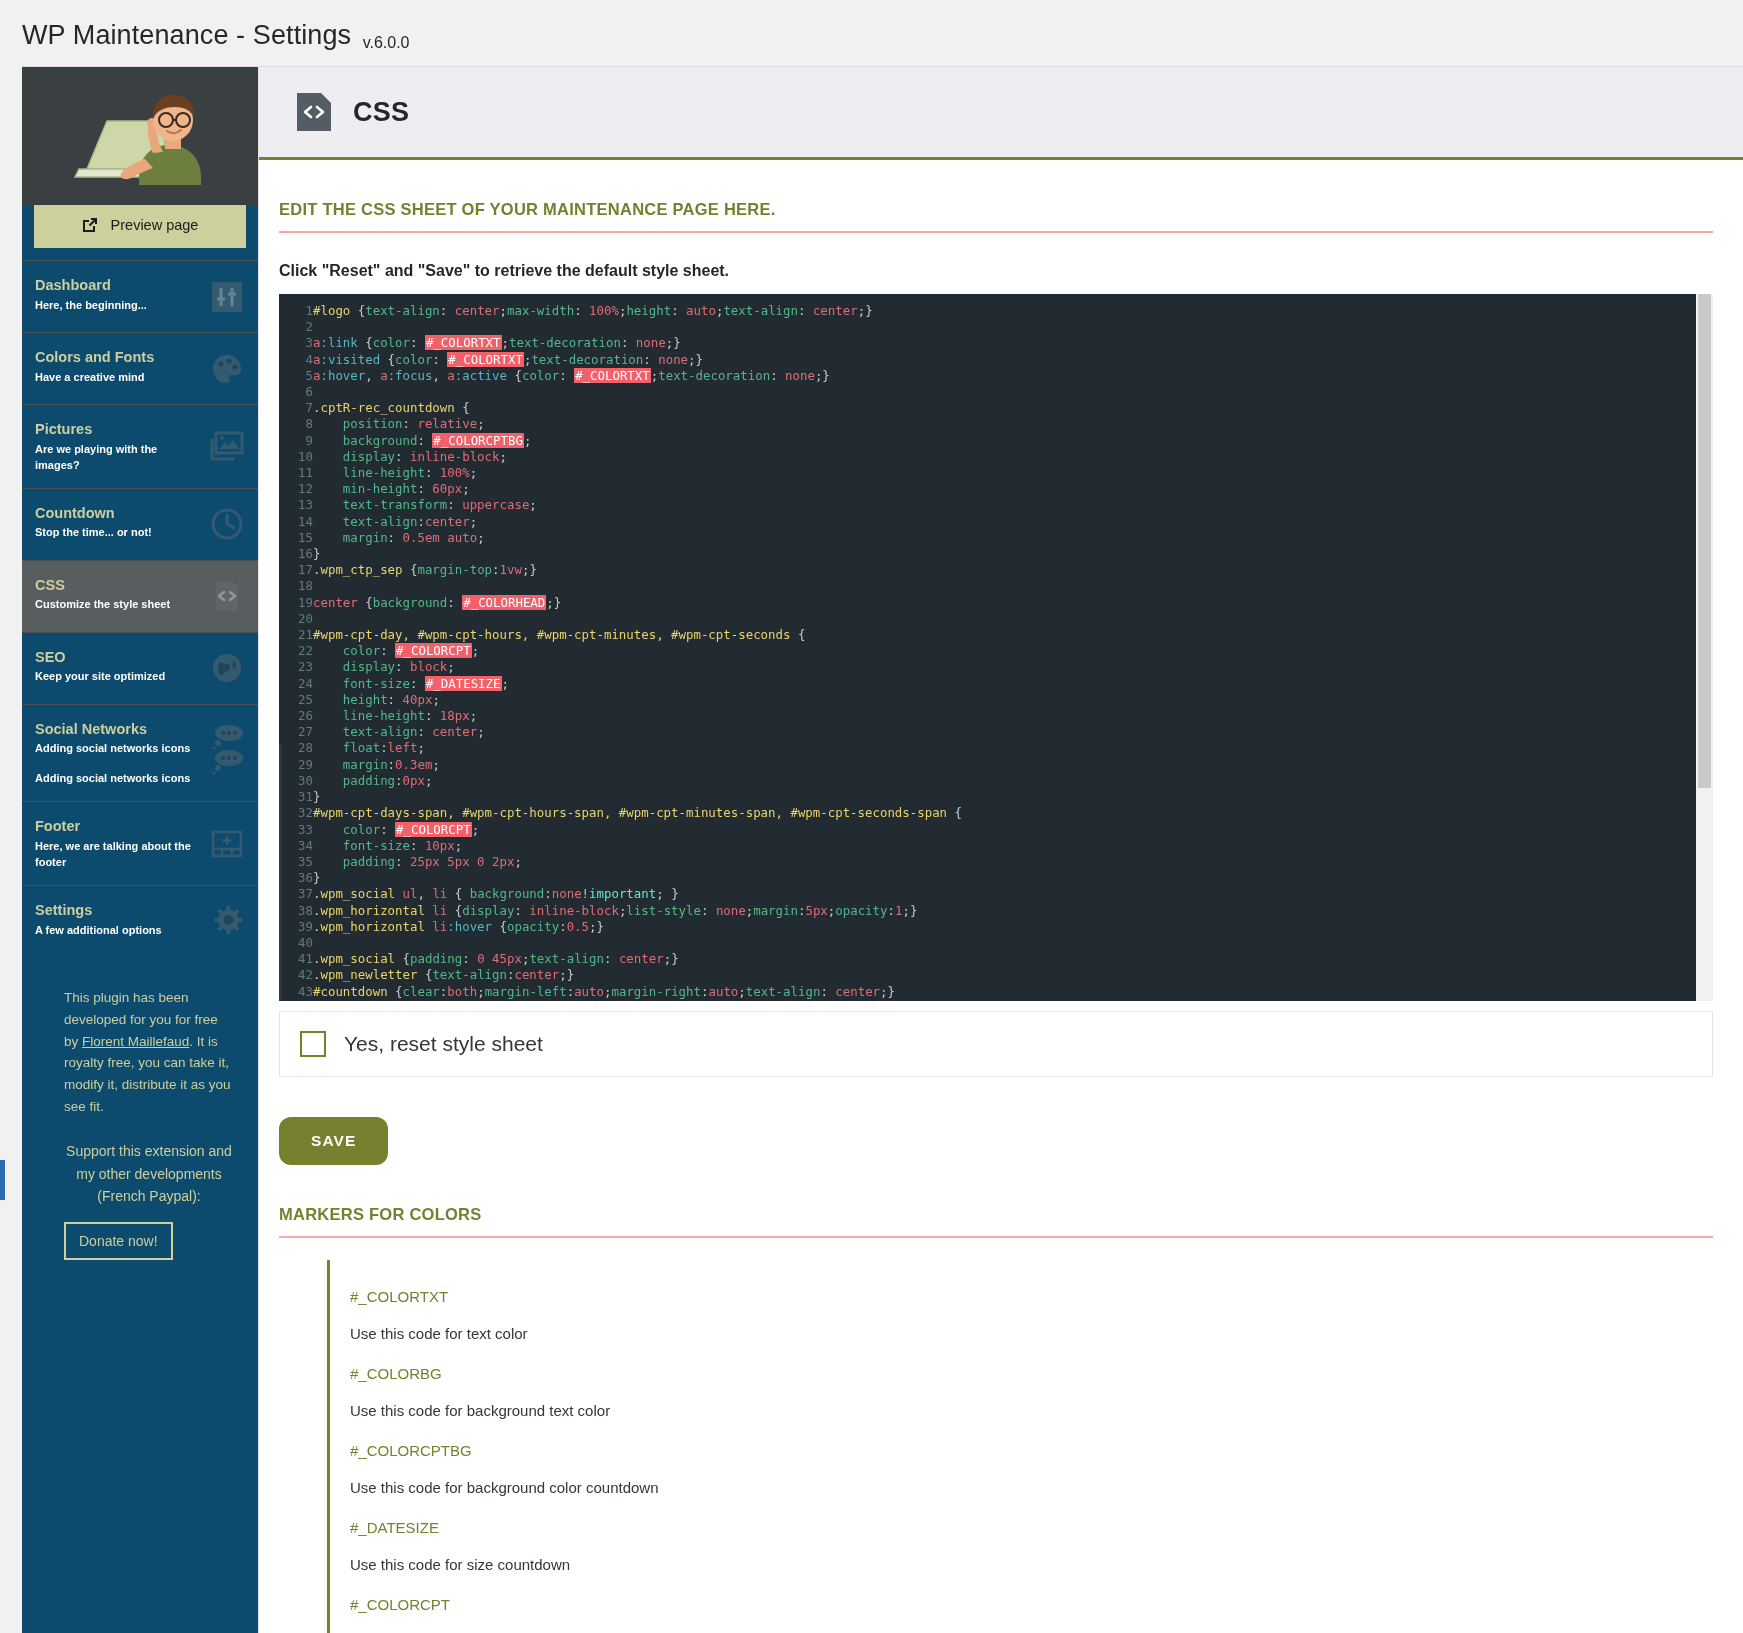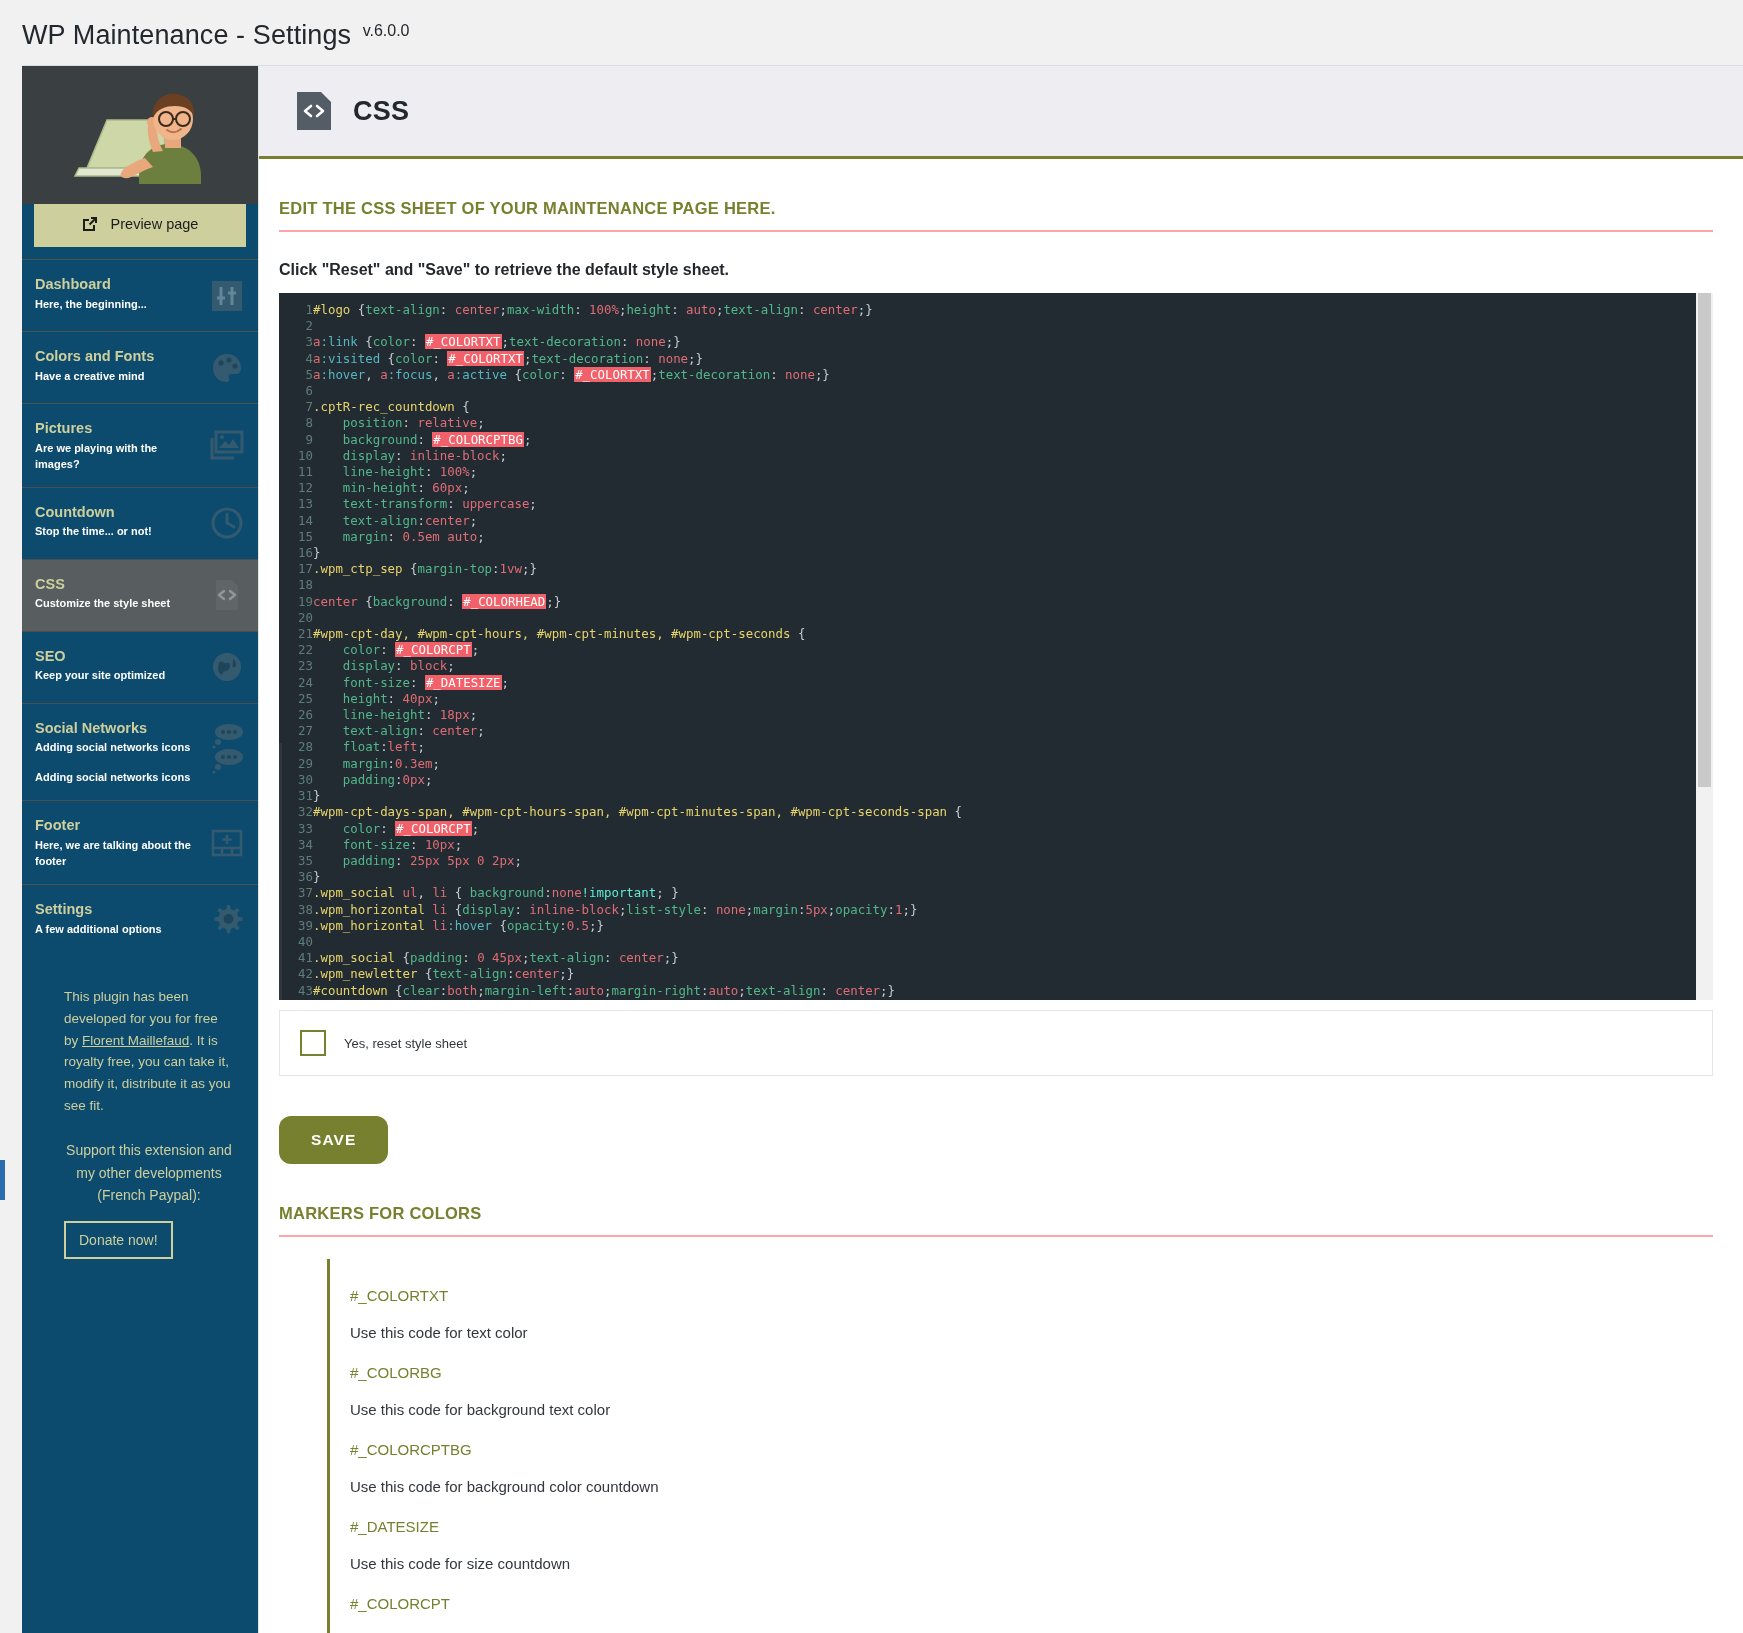--- a/index.html
+++ b/index.html
@@ -26,21 +26,21 @@
     color: #23282d;
     font-weight: 400;
     letter-spacing: .1px;
   }
   .page-version {
     display: inline-block;
     font-size: 16px;
     color: #23282d;
     vertical-align: top;
     margin-left: 7px;
-    margin-top: 2px;
+    margin-top: 14px;
   }
 
   
   .layout {
     display: flex;
     align-items: flex-start;
     margin-left: 22px;
     border-top: 1px solid #dcdcdc;
   }
 
@@ -261,21 +261,21 @@
   }
   .chk {
     width: 26px; height: 26px;
     border: 2px solid #76802e;
     background: #fff;
     flex: 0 0 26px;
     cursor: pointer;
   }
   .chk-label {
     margin-left: 18px;
-    font-size: 13px;
+    font-size: 21px;
     color: #32373c;
   }
 
   .save-btn {
     margin-top: 40px;
     background: #76802e;
     color: #fff;
     border: none;
     padding: 15px 32px;
     font-size: 15.5px;

